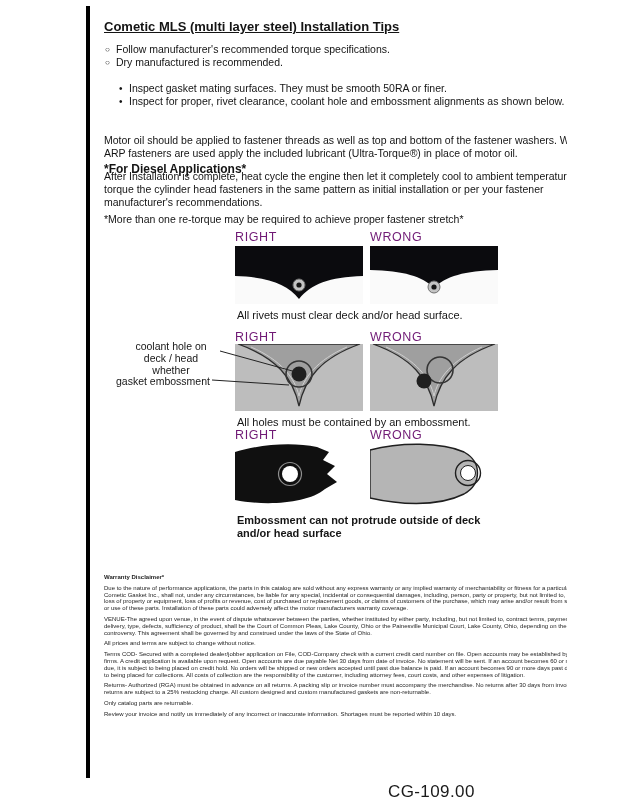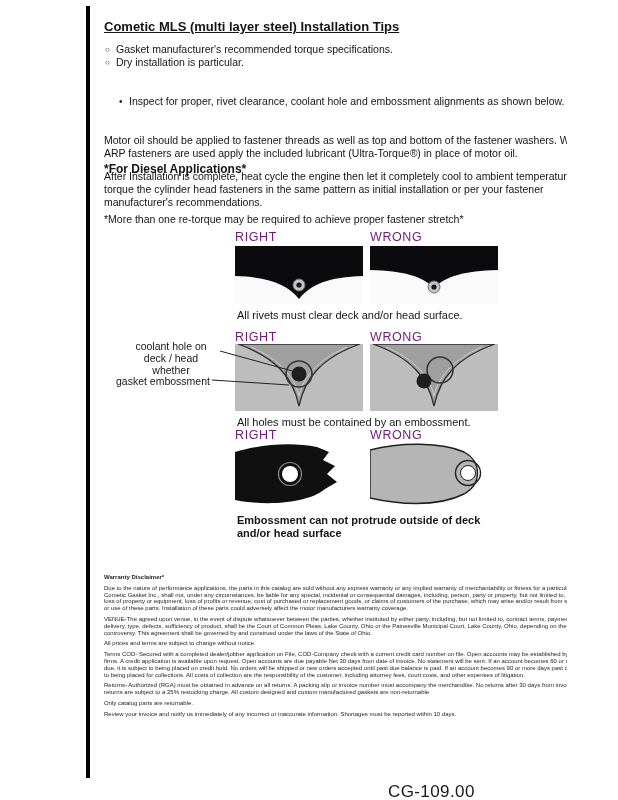--- a/index.html
+++ b/index.html
@@ -30,24 +30,27 @@
 </head>
 <body>
 
 <div class="page">
 
   <div class="abs left-rule"></div>
 
   <div class="abs title">Cometic MLS (multi layer steel) Installation Tips</div>
 
   <div class="abs bullet-line" style="top:43px">
-    <span class="mk">○</span><span>Gasket manufacturer's recommended torque specifications.</span>
+    <span class="mk">○</span><span>Follow manufacturer's recommended torque specifications.</span>
   </div>
   <div class="abs bullet-line" style="top:56px">
-    <span class="mk">○</span><span>Dry installation is particular.</span>
+    <span class="mk">○</span><span>Dry manufactured is recommended.</span>
+  </div>
+  <div class="abs sub-bullet-line" style="top:82px">
+    <span class="mk2">•</span><span>Inspect gasket mating surfaces.  They must be smooth 50RA or finer.</span>
   </div>
   <div class="abs sub-bullet-line" style="top:95px">
     <span class="mk2">•</span><span>Inspect for proper, rivet clearance, coolant hole and embossment alignments as shown below.</span>
   </div>
 
   <div class="abs section-heading">*For Diesel Applications*</div>
   <div class="abs para" style="top:134px">Motor oil should be applied to fastener threads as well as top and bottom of the fastener washers. When ARP fasteners are used apply the included lubricant (Ultra-Torque®) in place of motor oil.</div>
   <div class="abs para" style="top:213px">*More than one re-torque may be required to achieve proper fastener stretch*</div>
   <div class="abs para" style="top:170px">After Installation is complete, heat cycle the engine then let it completely cool to ambient temperature. Re-torque the cylinder head fasteners in the same pattern as initial installation or per your fastener manufacturer's recommendations.</div>
 

